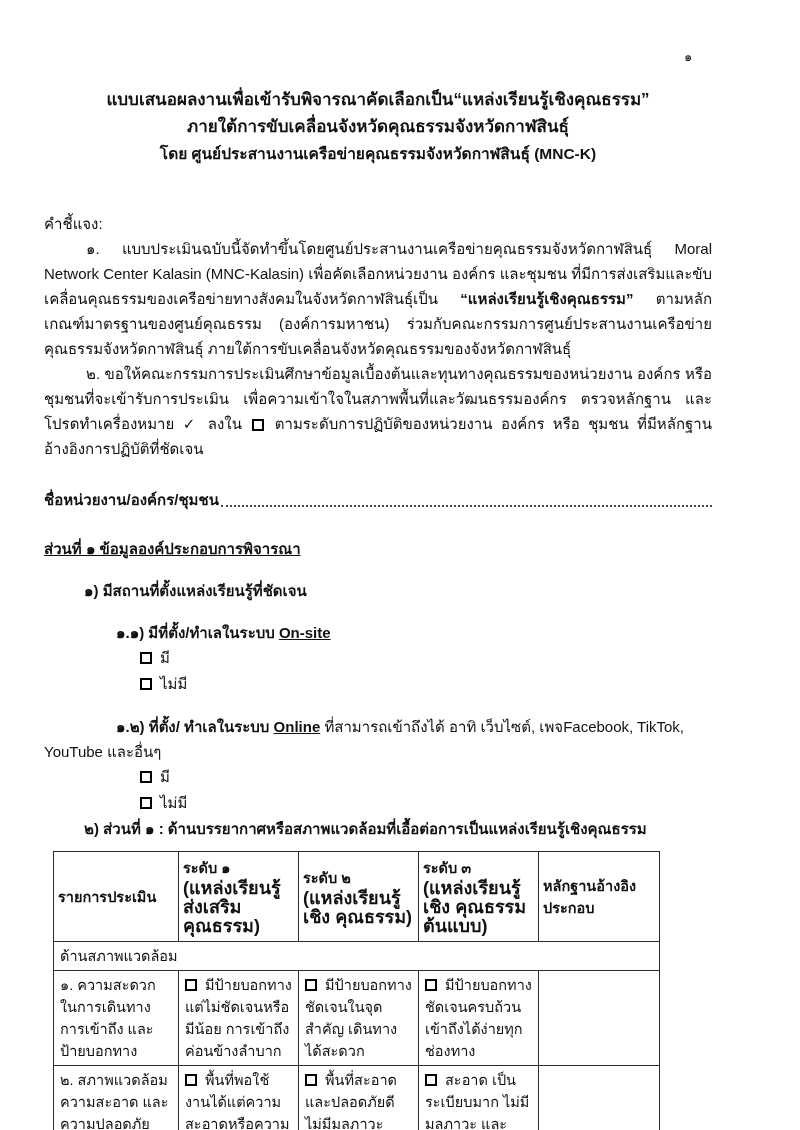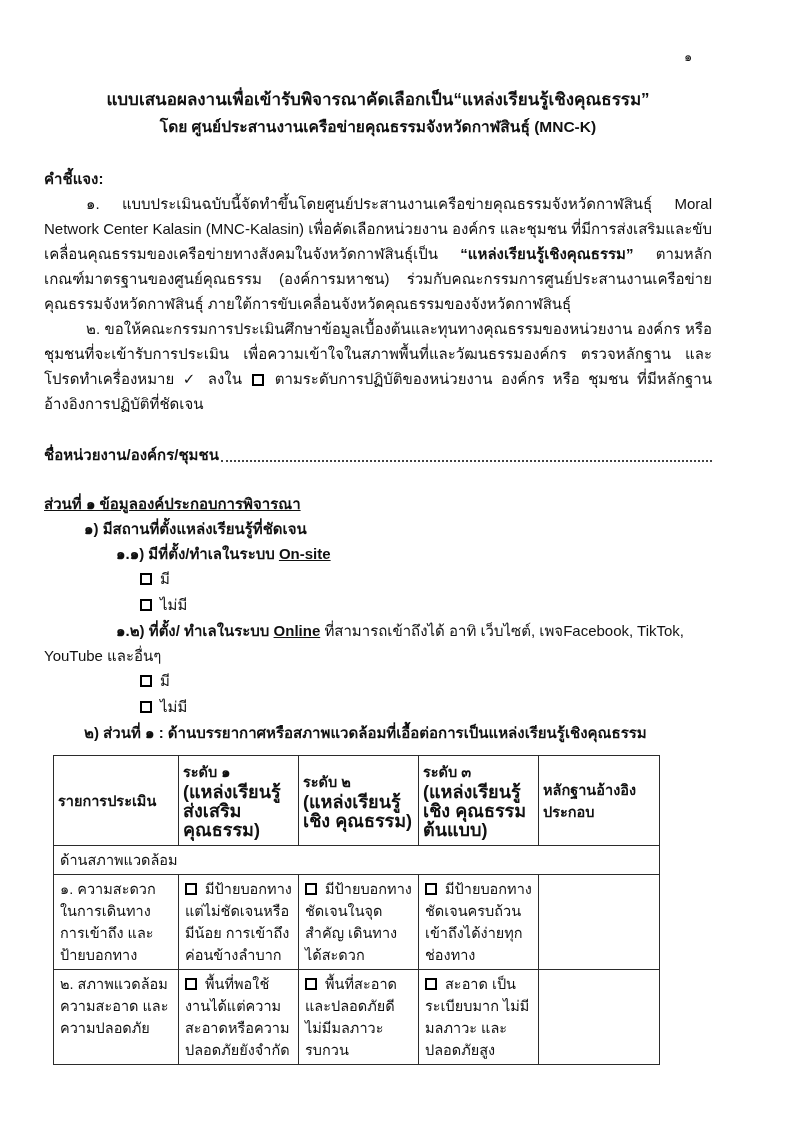--- a/index.html
+++ b/index.html
@@ -19,22 +19,22 @@
     top: 46px;
     left: 684px;
     font-size: 13px;
   }
   .content { padding: 86px 88px 0 44px; }
   .title-block { text-align: center; font-weight: bold; }
   .title-line { font-size: 17px; line-height: 27px; overflow-wrap: break-word; }
   .title-line.sub { font-size: 15.5px; }
 
   .section-heading {
-    margin-top: 26px;
-    font-weight: bold;
+    margin-top: 44px;
+    font-weight: normal;
     line-height: 25px;
   }
   .para {
     line-height: 25px;
     text-indent: 42px;
     overflow-wrap: break-word;
     text-align: justify;
   }
   .bold { font-weight: bold; }
   .check-glyph { font-weight: bold; }
@@ -63,21 +63,21 @@
     margin-bottom: 5px;
     margin-left: 2px;
   }
 
   .part1-heading {
     margin-top: 24px;
     font-weight: bold;
     text-decoration: underline;
     line-height: 25px;
   }
-  .form-line { line-height: 25px; overflow-wrap: break-word; }
+  .form-line { line-height: 25px; overflow-wrap: break-word; margin-top: 17px; }
   .indent-1 { margin-left: 40px; }
   .indent-2 { margin-left: 72px; }
   .hang-2 { text-indent: 72px; }
   .opt-row { margin-left: 96px; line-height: 26px; }
   .mode-link { text-decoration: underline; font-weight: bold; }
   .item2-line { margin-top: 0; }
 
   table.eval {
     margin-top: 10px;
     margin-left: 9px;
@@ -102,20 +102,21 @@
 <body>
 
 <div class="page">
 
   <div class="page-number">๑</div>
 
   <div class="content">
 
     <div class="title-block">
       <div class="title-line">แบบเสนอผลงานเพื่อเข้ารับพิจารณาคัดเลือกเป็น“แหล่งเรียนรู้เชิงคุณธรรม”</div>
+      <div class="title-line">ภายใต้การขับเคลื่อนจังหวัดคุณธรรมจังหวัดกาฬสินธุ์</div>
       <div class="title-line sub">โดย ศูนย์ประสานงานเครือข่ายคุณธรรมจังหวัดกาฬสินธุ์ (MNC-K)</div>
     </div>
 
     <div class="section-heading">คำชี้แจง:</div>
 
     <div class="para"><span>๑. แบบประเมินฉบับนี้จัดทำขึ้นโดยศูนย์ประสานงานเครือข่ายคุณธรรมจังหวัดกาฬสินธุ์ Moral Network Center Kalasin (MNC-Kalasin) เพื่อคัดเลือกหน่วยงาน องค์กร และชุมชน ที่มีการส่งเสริมและขับเคลื่อนคุณธรรมของเครือข่ายทางสังคมในจังหวัดกาฬสินธุ์เป็น </span><span class="bold">“แหล่งเรียนรู้เชิงคุณธรรม”</span><span> ตามหลักเกณฑ์มาตรฐานของศูนย์คุณธรรม (องค์การมหาชน) ร่วมกับคณะกรรมการศูนย์ประสานงานเครือข่ายคุณธรรมจังหวัดกาฬสินธุ์ ภายใต้การขับเคลื่อนจังหวัดคุณธรรมของจังหวัดกาฬสินธุ์</span></div>
 
     <div class="para"><span>๒. ขอให้คณะกรรมการประเมินศึกษาข้อมูลเบื้องต้นและทุนทางคุณธรรมของหน่วยงาน องค์กร หรือชุมชนที่จะเข้ารับการประเมิน เพื่อความเข้าใจในสภาพพื้นที่และวัฒนธรรมองค์กร ตรวจหลักฐาน และ โปรดทำเครื่องหมาย </span><span class="check-glyph">✓</span><span> ลงใน </span><span class="cb inline"></span><span> ตามระดับการปฏิบัติของหน่วยงาน องค์กร หรือ ชุมชน ที่มีหลักฐานอ้างอิงการปฏิบัติที่ชัดเจน</span></div>
 
     <div class="org-row">

